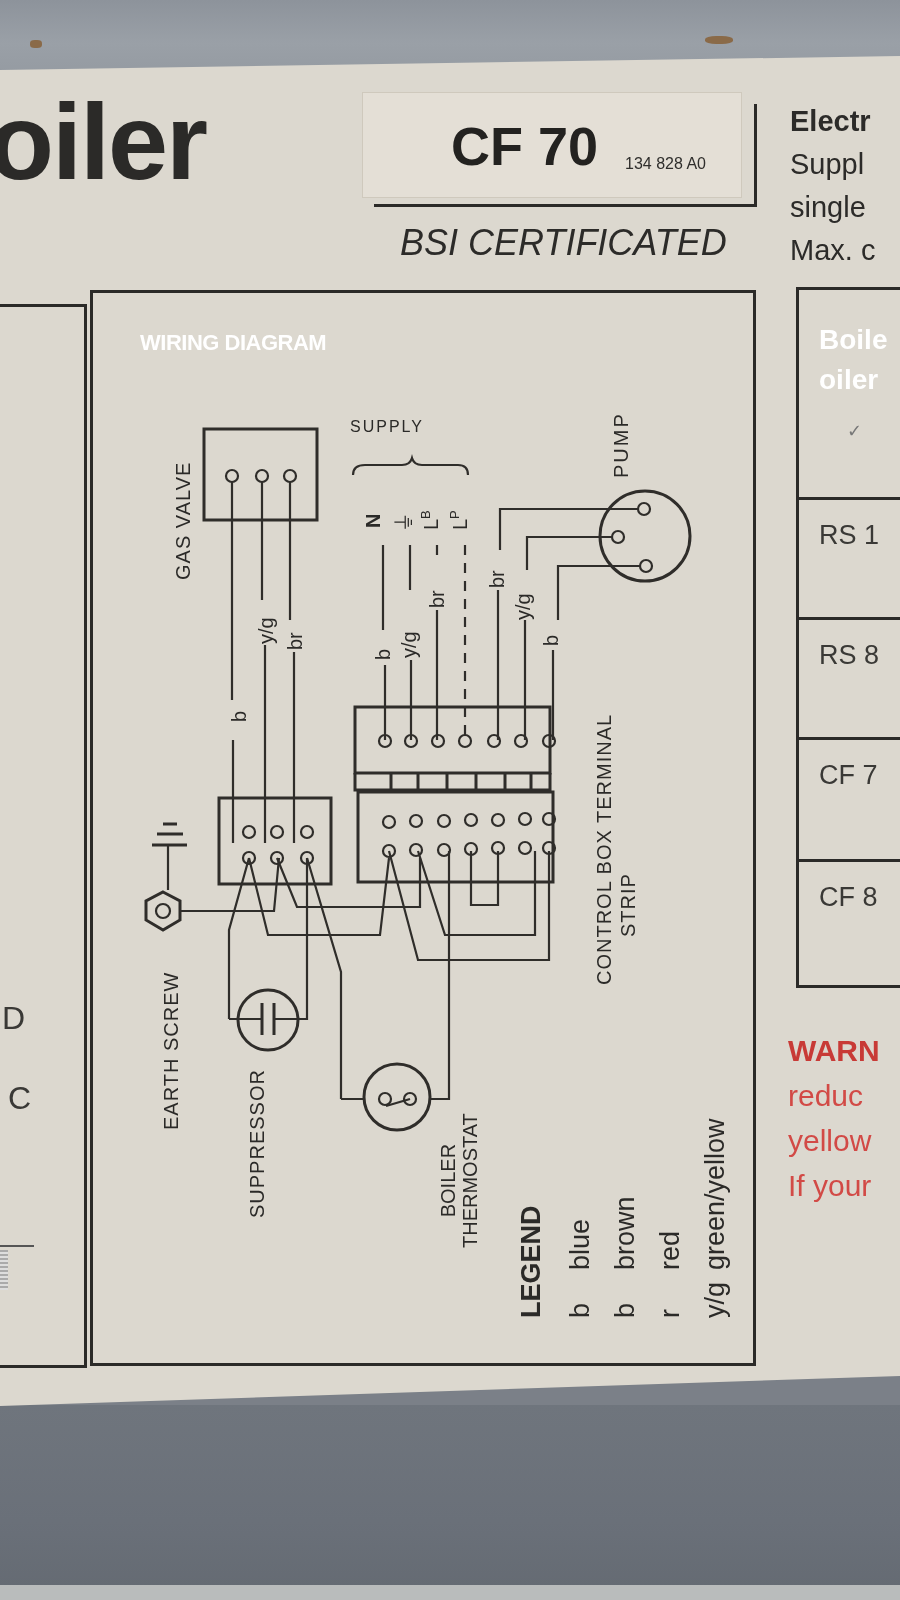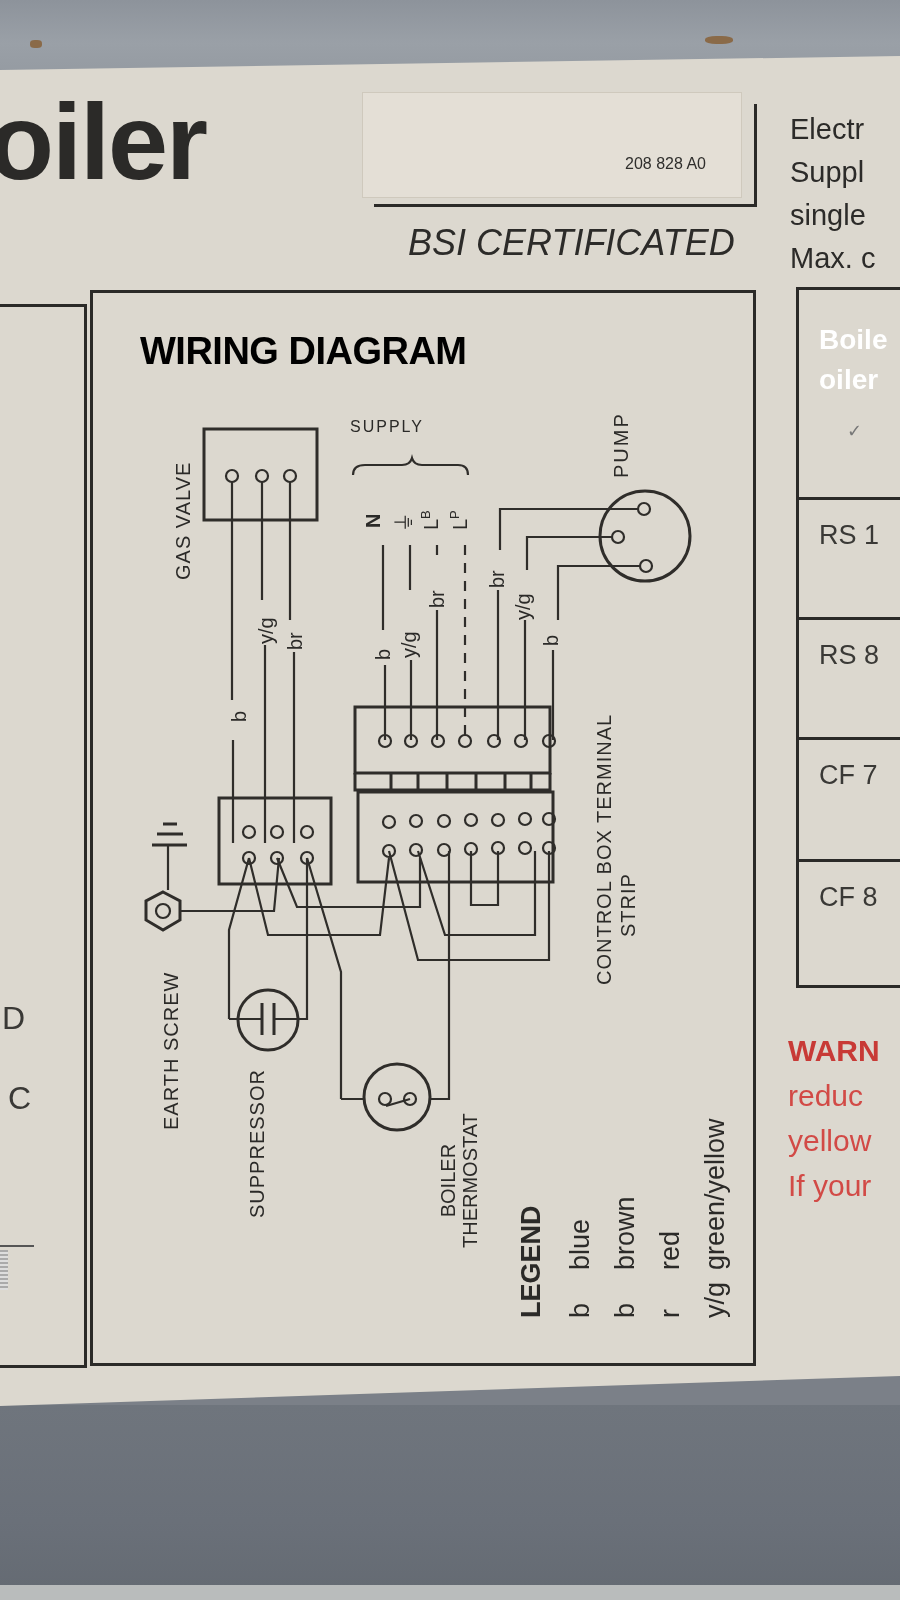--- a/index.html
+++ b/index.html
@@ -20,62 +20,63 @@
   }
   .dust { position:absolute; width:12px; height:8px; background:#8a6a48; border-radius:40%; }
 
   .brand { position:absolute; left:-12px; top:88px; font-size:108px; font-weight:bold; color:#2b2a28; letter-spacing:-2px; line-height:1; }
 
   .model-label { position:absolute; left:362px; top:92px; width:392px; height:110px; }
   .model-shadow { position:absolute; left:12px; top:12px; width:380px; height:100px; border:3px solid #2b2a28; border-top:none; border-left:none; background:transparent; }
   .model-card { position:absolute; left:0; top:0; width:378px; height:104px; background:#e4dfd6; border:1px solid #cfc9bd; }
   .model-name { position:absolute; left:88px; top:22px; font-size:54px; font-weight:bold; color:#232220; }
   .model-code { position:absolute; left:262px; top:62px; font-size:16px; color:#2f2e2c; }
-  .certified { position:absolute; left:400px; top:222px; font-size:36px; font-style:italic; color:#2c2b29;margin-left:8px; }
+  .certified { position:absolute; left:400px; top:222px; font-size:36px; font-style:italic; color:#2c2b29; }
 
   .elec { position:absolute; left:790px; top:100px; color:#2c2b29; font-size:29px; line-height:43px; white-space:nowrap; }
-  .elec .t { font-weight:normal;margin-top:8px; }
+  .elec .t { font-weight:bold; }
 
   .size-table { position:absolute; left:796px; top:287px; width:140px; height:695px; border:3px solid #2b2a28; border-right:none; }
   .size-table .cell { position:absolute; left:0; width:140px; border-top:3px solid #2b2a28; }
   .size-table .head { position:absolute; left:20px; top:30px; font-size:28px; font-weight:bold; color:#ffffff; line-height:40px; }
   .size-table .tick { position:absolute; left:48px; top:130px; font-size:18px; color:#777; }
   .size-table .row-label { position:absolute; left:20px; font-size:27px; color:#3a3936; }
 
   .warn { position:absolute; left:788px; top:1028px; color:#d24a46; font-size:30px; line-height:45px; white-space:nowrap; }
   .warn .t { font-weight:bold; color:#c83a36; }
 
   .left-panel { position:absolute; left:-20px; top:304px; width:104px; height:1058px; border:3px solid #2b2a28; border-left:none; }
   .left-letter { position:absolute; font-size:32px; color:#3a3936; }
   .left-rule { position:absolute; left:0; top:1245px; width:34px; height:2px; background:#555; }
   .left-dots { position:absolute; left:0; top:1250px; width:8px; height:40px; background:repeating-linear-gradient(180deg,#aaa 0 2px,#ddd 2px 4px); }
 
   .diagram-frame { position:absolute; left:90px; top:290px; width:660px; height:1070px; border:3px solid #2b2a28; }
-  .diagram-title { position:absolute; left:140px; top:330px; font-size:38px; font-weight:bold; color:#000000; letter-spacing:-0.5px; }
+  .diagram-title { position:absolute; left:140px; top:330px; font-size:22px; font-weight:bold; color:#ffffff; letter-spacing:-0.5px; }
 
   svg.wiring { position:absolute; left:0; top:0; width:900px; height:1600px; }
   .rot { position:absolute; transform-origin:0 0; transform:rotate(-90deg); white-space:nowrap; color:#2b2a28; }
 </style>
 </head>
 <body>
 
 <div class="metal-top"></div>
 <div class="dust" style="left:30px;top:40px;"></div>
 <div class="dust" style="left:705px;top:36px;width:28px;"></div>
 <div class="metal-bottom"></div>
 <div class="bottom-strip"></div>
 
 <div class="plate"></div>
 
 <div class="brand">oiler</div>
 
 <div class="model-label">
   <div class="model-shadow"></div>
   <div class="model-card">
-    <div class="model-code">208 828 A0</div>
+    <div class="model-name">CF 70</div>
+    <div class="model-code">134 828 A0</div>
   </div>
 </div>
 <div class="certified">BSI CERTIFICATED</div>
 
 <div class="elec">
   <div class="t">Electr</div>
   <div>Suppl</div>
   <div>single</div>
   <div>Max. c</div>
 </div>

